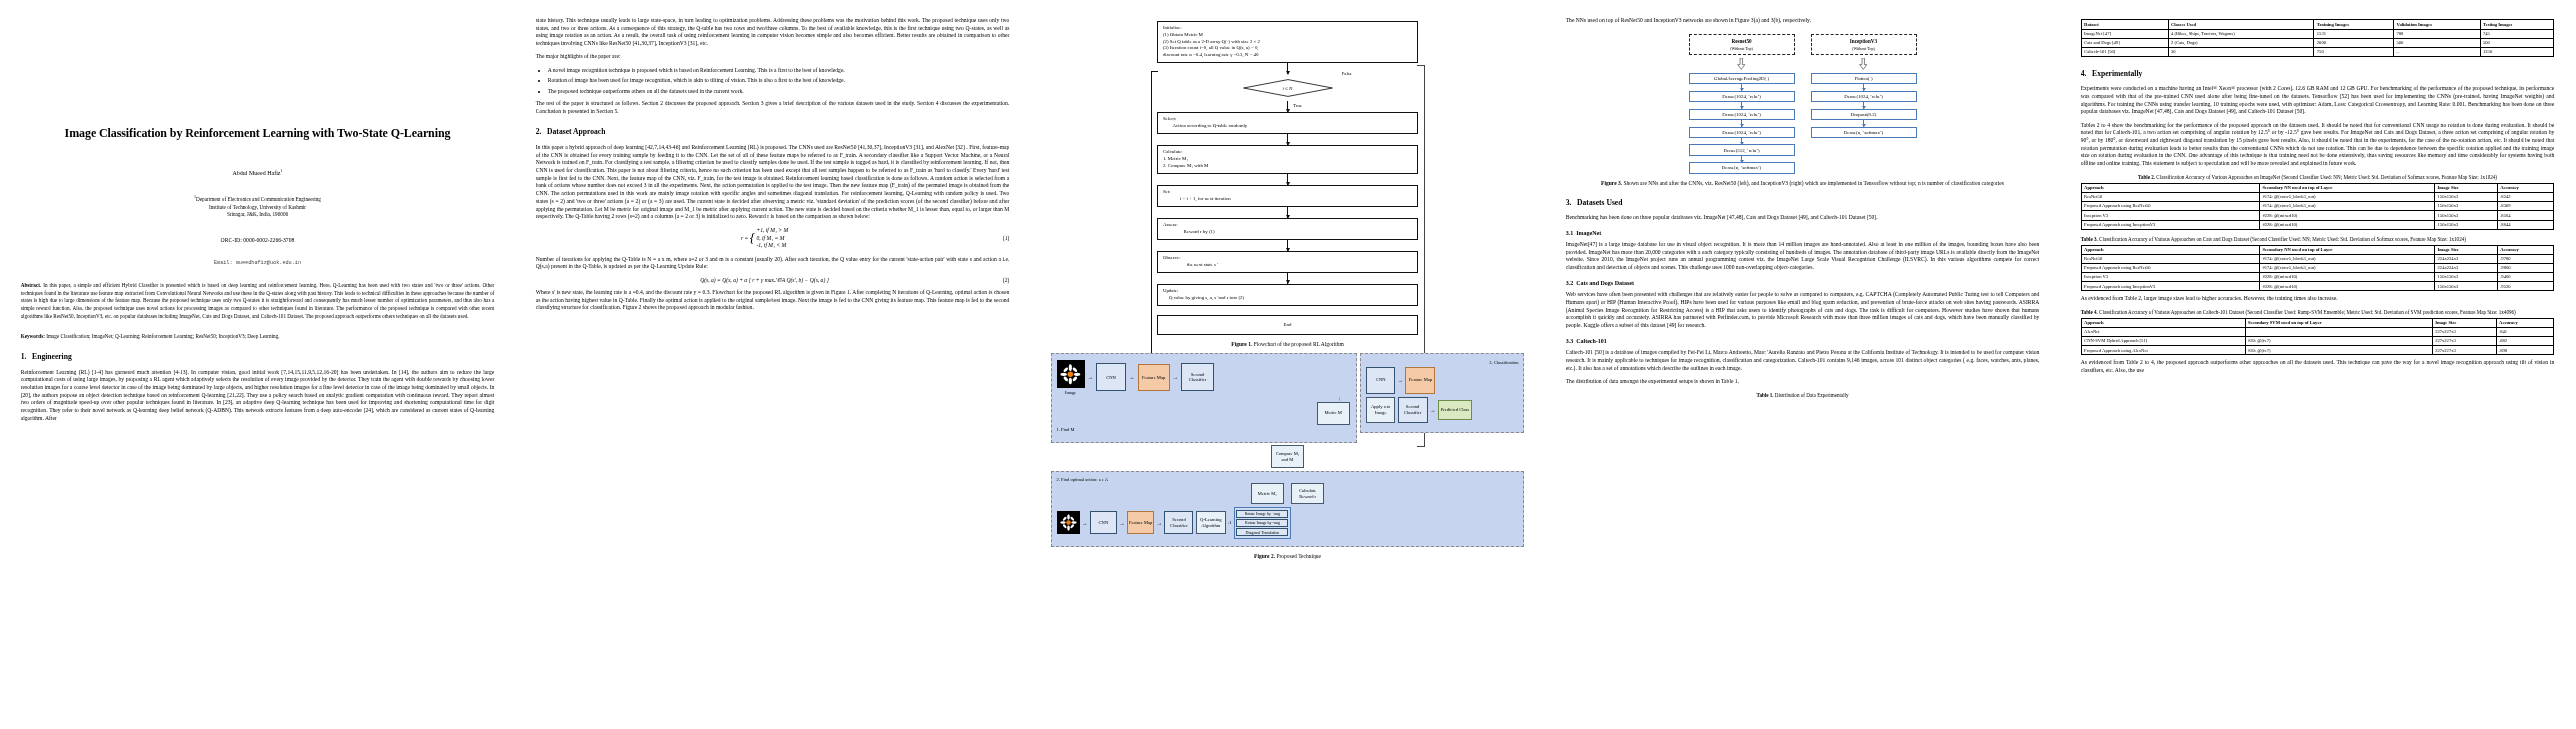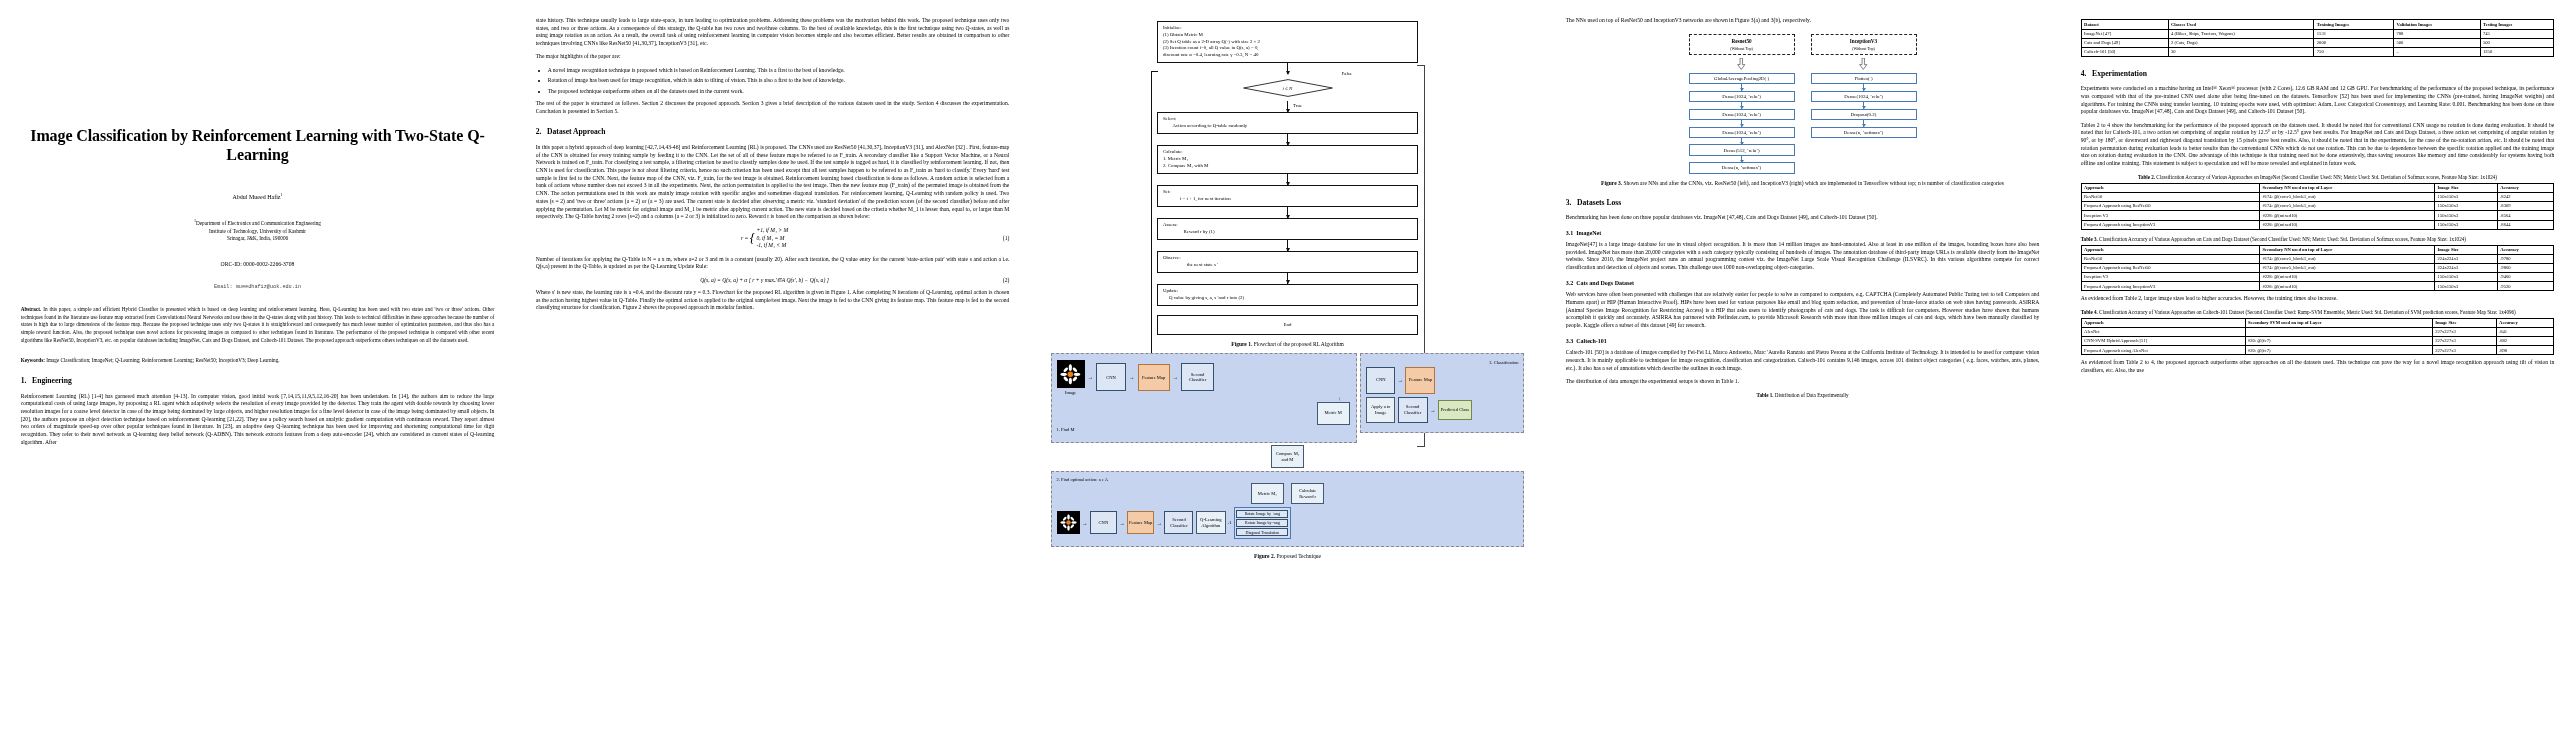--- a/index.html
+++ b/index.html
@@ -1,20 +1,20 @@
 <!DOCTYPE html>
 <html style="font-size:9.7px"><head>
 <meta charset="utf-8">
 <style>
   html,body{margin:0;padding:0;background:#fff;}
   body{width:2576px;height:729px;font-family:"Liberation Serif",serif;color:#000;overflow:hidden;}
   .page{position:relative;width:2576px;height:729px;display:flex;gap:0;padding:17px 0 0 0;box-sizing:border-box;}
   .col{width:515px;box-sizing:border-box;padding:0 20.7px;position:relative;}
   p{margin:0 0 5.5px 0;font-size:5.6px;line-height:1.38;text-align:justify;}
-  h1.title{font-size:16px;font-weight:bold;text-align:center;margin:109px 0 0 0;line-height:1.2;letter-spacing:-0.1px;}
+  h1.title{font-size:12px;font-weight:bold;text-align:center;margin:109px 0 0 0;line-height:1.2;letter-spacing:-0.1px;}
   .author{text-align:center;font-size:6px;margin-top:28px;}
   .affil{text-align:center;font-size:5.2px;line-height:1.45;margin-top:18px;}
   .orcid{text-align:center;font-size:5.7px;margin-top:18px;}
   .email{text-align:center;font-size:5.2px;margin-top:17px;font-family:"Liberation Mono",monospace;color:#444;}
   .abstract{margin-top:16px;font-size:5.2px;line-height:1.5;text-align:justify;}
   .abstract b{font-weight:bold;}
   .kw{margin-top:12px;font-size:5.2px;line-height:1.45;text-align:justify;}
   h2.sec{font-size:7.6px;font-weight:bold;margin:12px 0 7.3px 0;}
   h3.sub{font-size:6px;font-weight:bold;margin:8.5px 0 4.9px 0;}
   .bul{margin:2.4px 0 4.3px 0;padding-left:12px;}
@@ -350,21 +350,21 @@
       </div>
     </div>
 
     <div class="fcap">
       <b>Figure 3.</b>
       <span>Shown are NNs and after the CNNs, viz. ResNet50 (left), and InceptionV3 (right) which are implemented in Tensorflow without top; n is number of classification categories</span>
     </div>
 
     <h2 class="sec">
       <span>3.</span>&nbsp;&nbsp;
-      <span>Datasets Loss</span>
+      <span>Datasets Used</span>
     </h2>
     <p>Benchmarking has been done on three popular databases viz. ImageNet [47,48], Cats and Dogs Dataset [49], and Caltech-101 Dataset [50].</p>
 
     <h3 class="sub">
       <span>3.1</span>&nbsp;
       <span>ImageNet</span>
     </h3>
     <p>ImageNet[47] is a large image database for use in visual object recognition. It is more than 14 million images are hand-annotated. Also at least in one million of the images, bounding boxes have also been provided. ImageNet has more than 20,000 categories with a each category typically consisting of hundreds of images. The annotation database of third-party image URLs is available directly from the ImageNet website. Since 2010, the ImageNet project runs an annual programming contest viz. the ImageNet Large Scale Visual Recognition Challenge (ILSVRC). In this various algorithms compete for correct classification and detection of objects and scenes. This challenge uses 1000 non-overlapping object-categories.</p>
 
     <h3 class="sub">
@@ -417,21 +417,21 @@
           <td>30</td>
           <td>750</td>
           <td>–</td>
           <td>1250</td>
         </tr>
       </tbody>
     </table>
 
     <h2 class="sec">
       <span>4.</span>&nbsp;&nbsp;
-      <span>Experimentation</span>
+      <span>Experimentally</span>
     </h2>
     <p>Experiments were conducted on a machine having an Intel® Xeon® processor (with 2 Cores), 12.6 GB RAM and 12 GB GPU. For benchmarking of the performance of the proposed technique, its performance was compared with that of the pre-trained CNN used alone after being fine-tuned on the datasets. Tensorflow [52] has been used for implementing the CNNs (pre-trained, having ImageNet weights) and algorithms. For training the CNNs using transfer learning, 10 training epochs were used, with optimizer: Adam, Loss: Categorical Crossentropy, and Learning Rate: 0.001. Benchmarking has been done on three popular databases viz. ImageNet [47,48], Cats and Dogs Dataset [49], and Caltech-101 Dataset [50].</p>
     <p>Tables 2 to 4 show the benchmarking for the performance of the proposed approach on the datasets used. It should be noted that for conventional CNN usage no rotation is done during evaluation. It should be noted that for Caltech-101, a two action set comprising of angular rotation by 12.5° or by -12.5° gave best results. For ImageNet and Cats and Dogs Dataset, a three action set comprising of angular rotation by 90°, or by 180°, or downward and rightward diagonal translation by 15 pixels gave best results. Also, it should be noted that in the experiments, for the case of the no-rotation action, etc. It should be noted that rotation permutation during evaluation leads to better results than the conventional CNNs which do not use rotation. This can be due to dependence between the specific rotation applied and the training image size on rotation during evaluation in the CNN. One advantage of this technique is that training need not be done extensively, thus saving resources like memory and time considerably for systems having both offline and online training. This statement is subject to speculation and will be more revealed and explained in future work.</p>
 
     <div class="tcap">
       <b>Table 2.</b>
       <span>Classification Accuracy of Various Approaches on ImageNet (Second Classifier Used: NN; Metric Used: Std. Deviation of Softmax scores, Feature Map Size: 1x1024)</span>
     </div>
     <table class="t">
       <thead>

